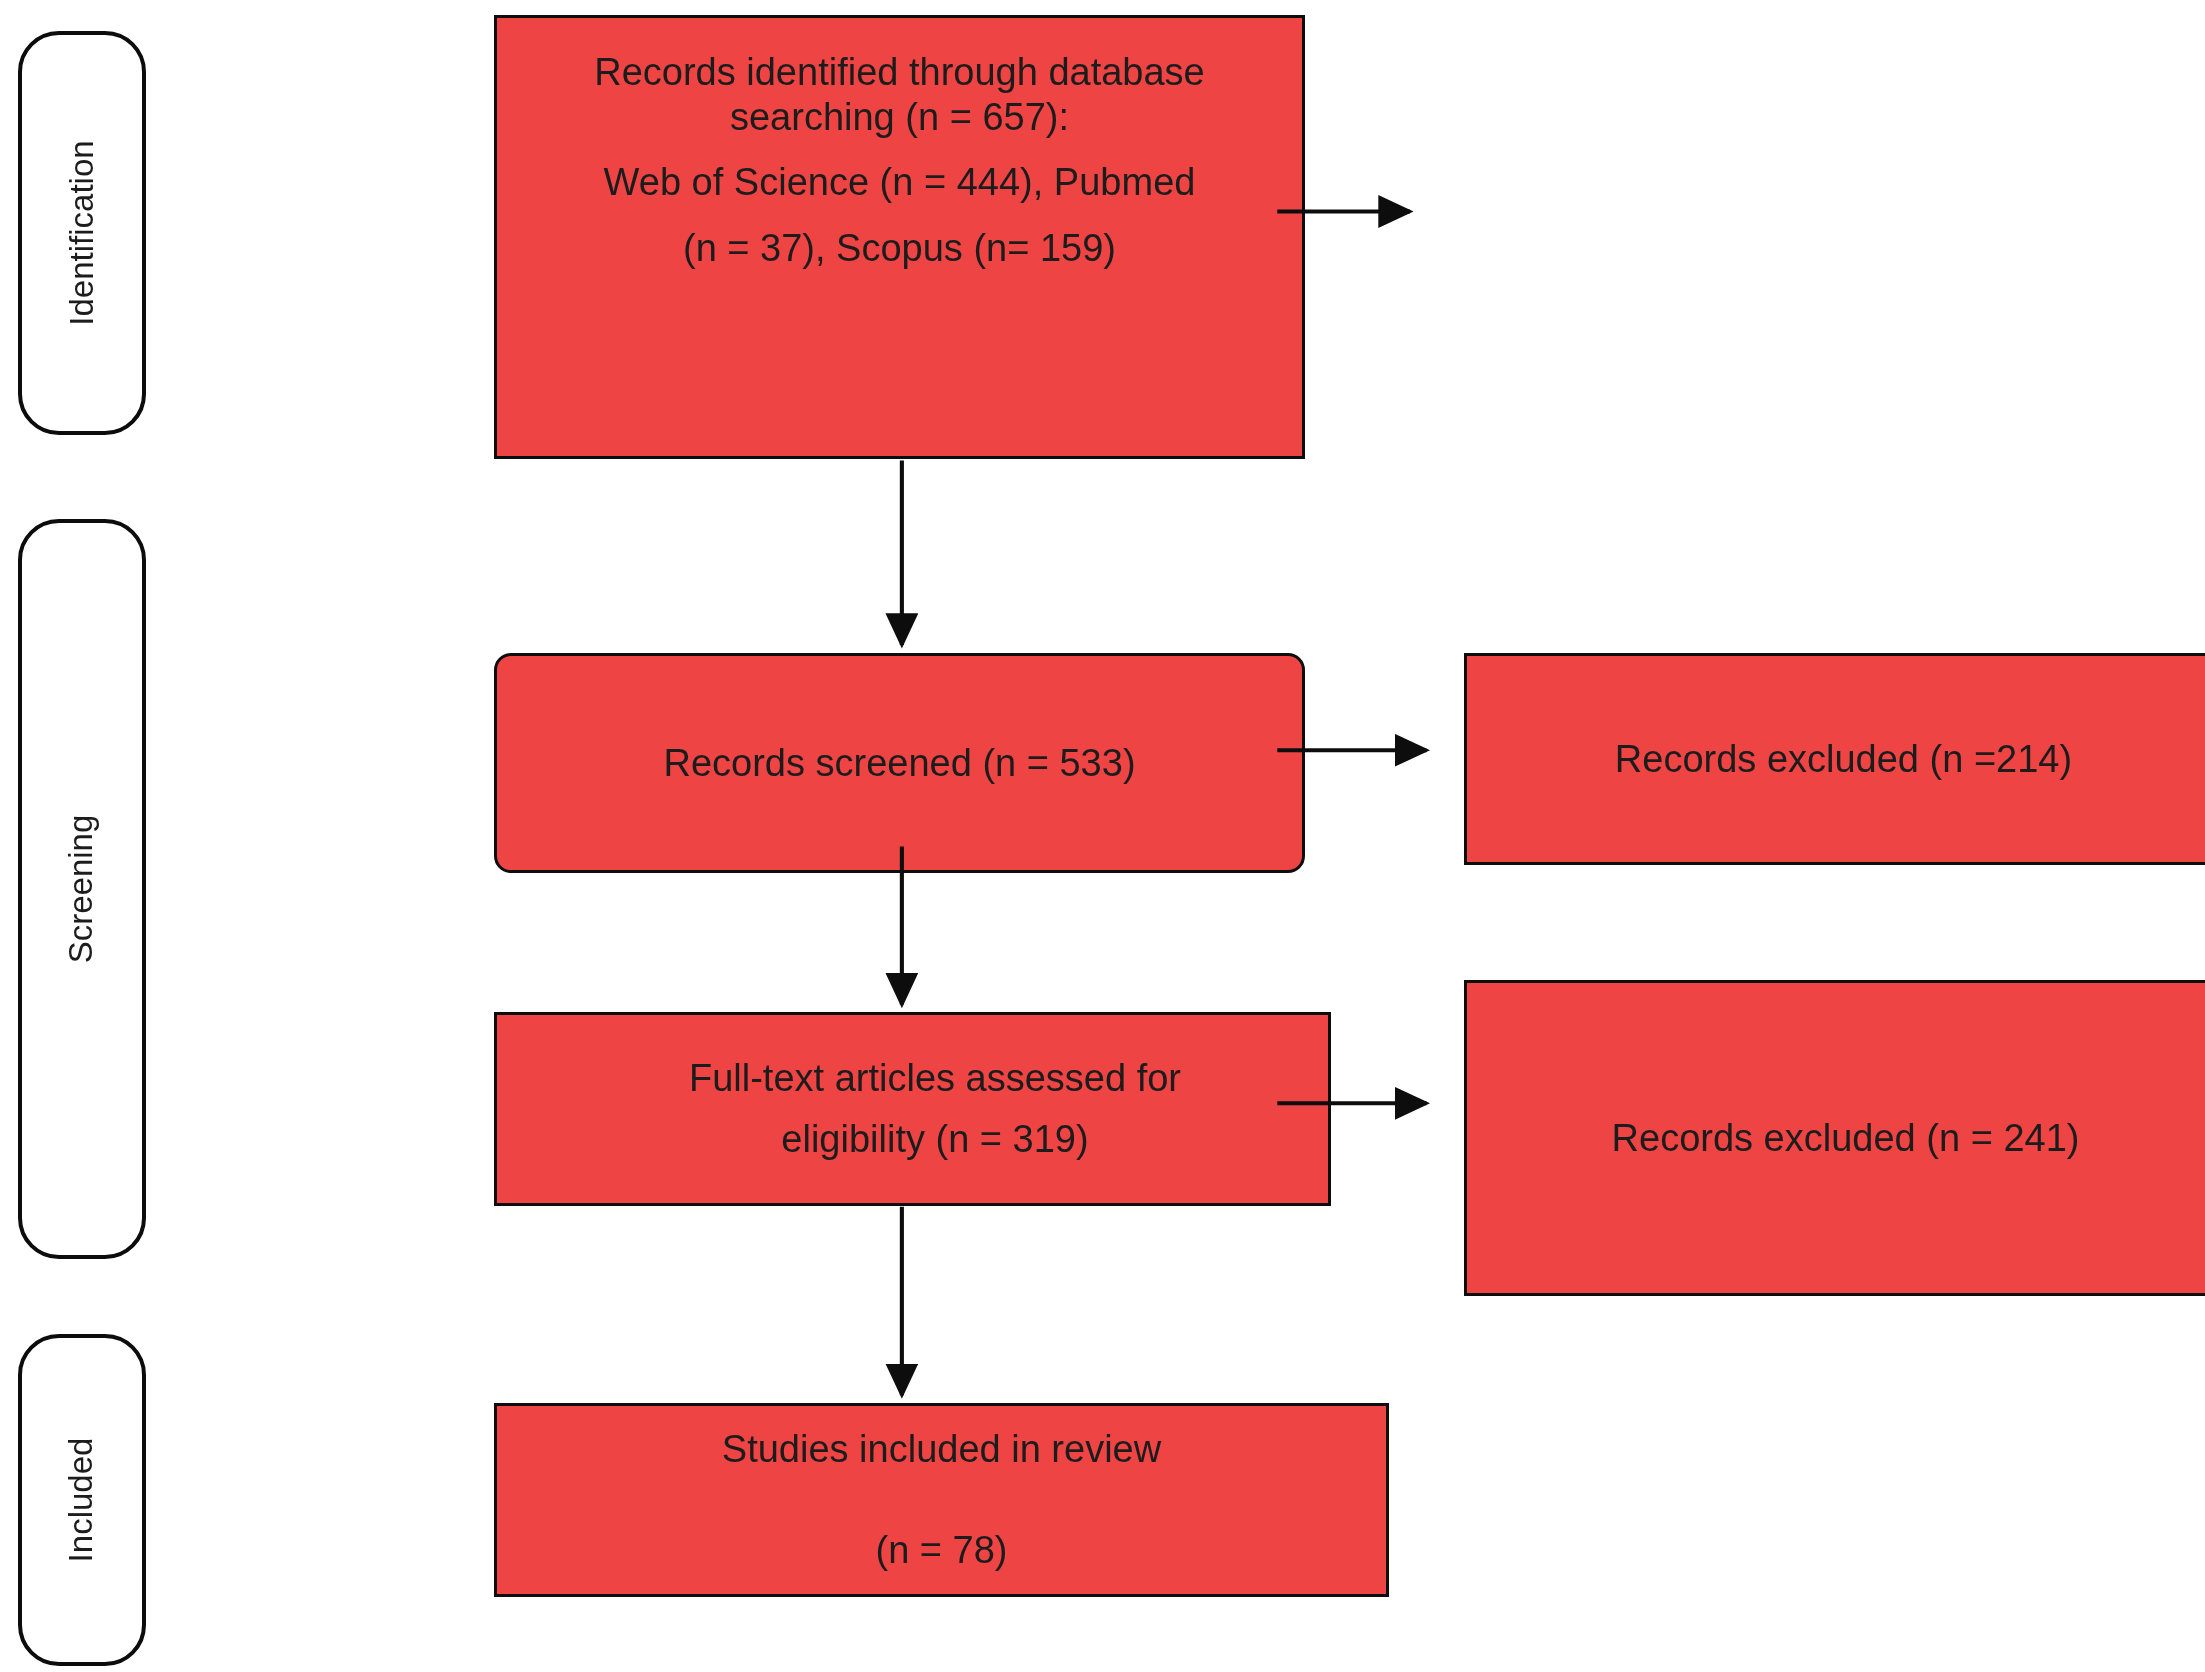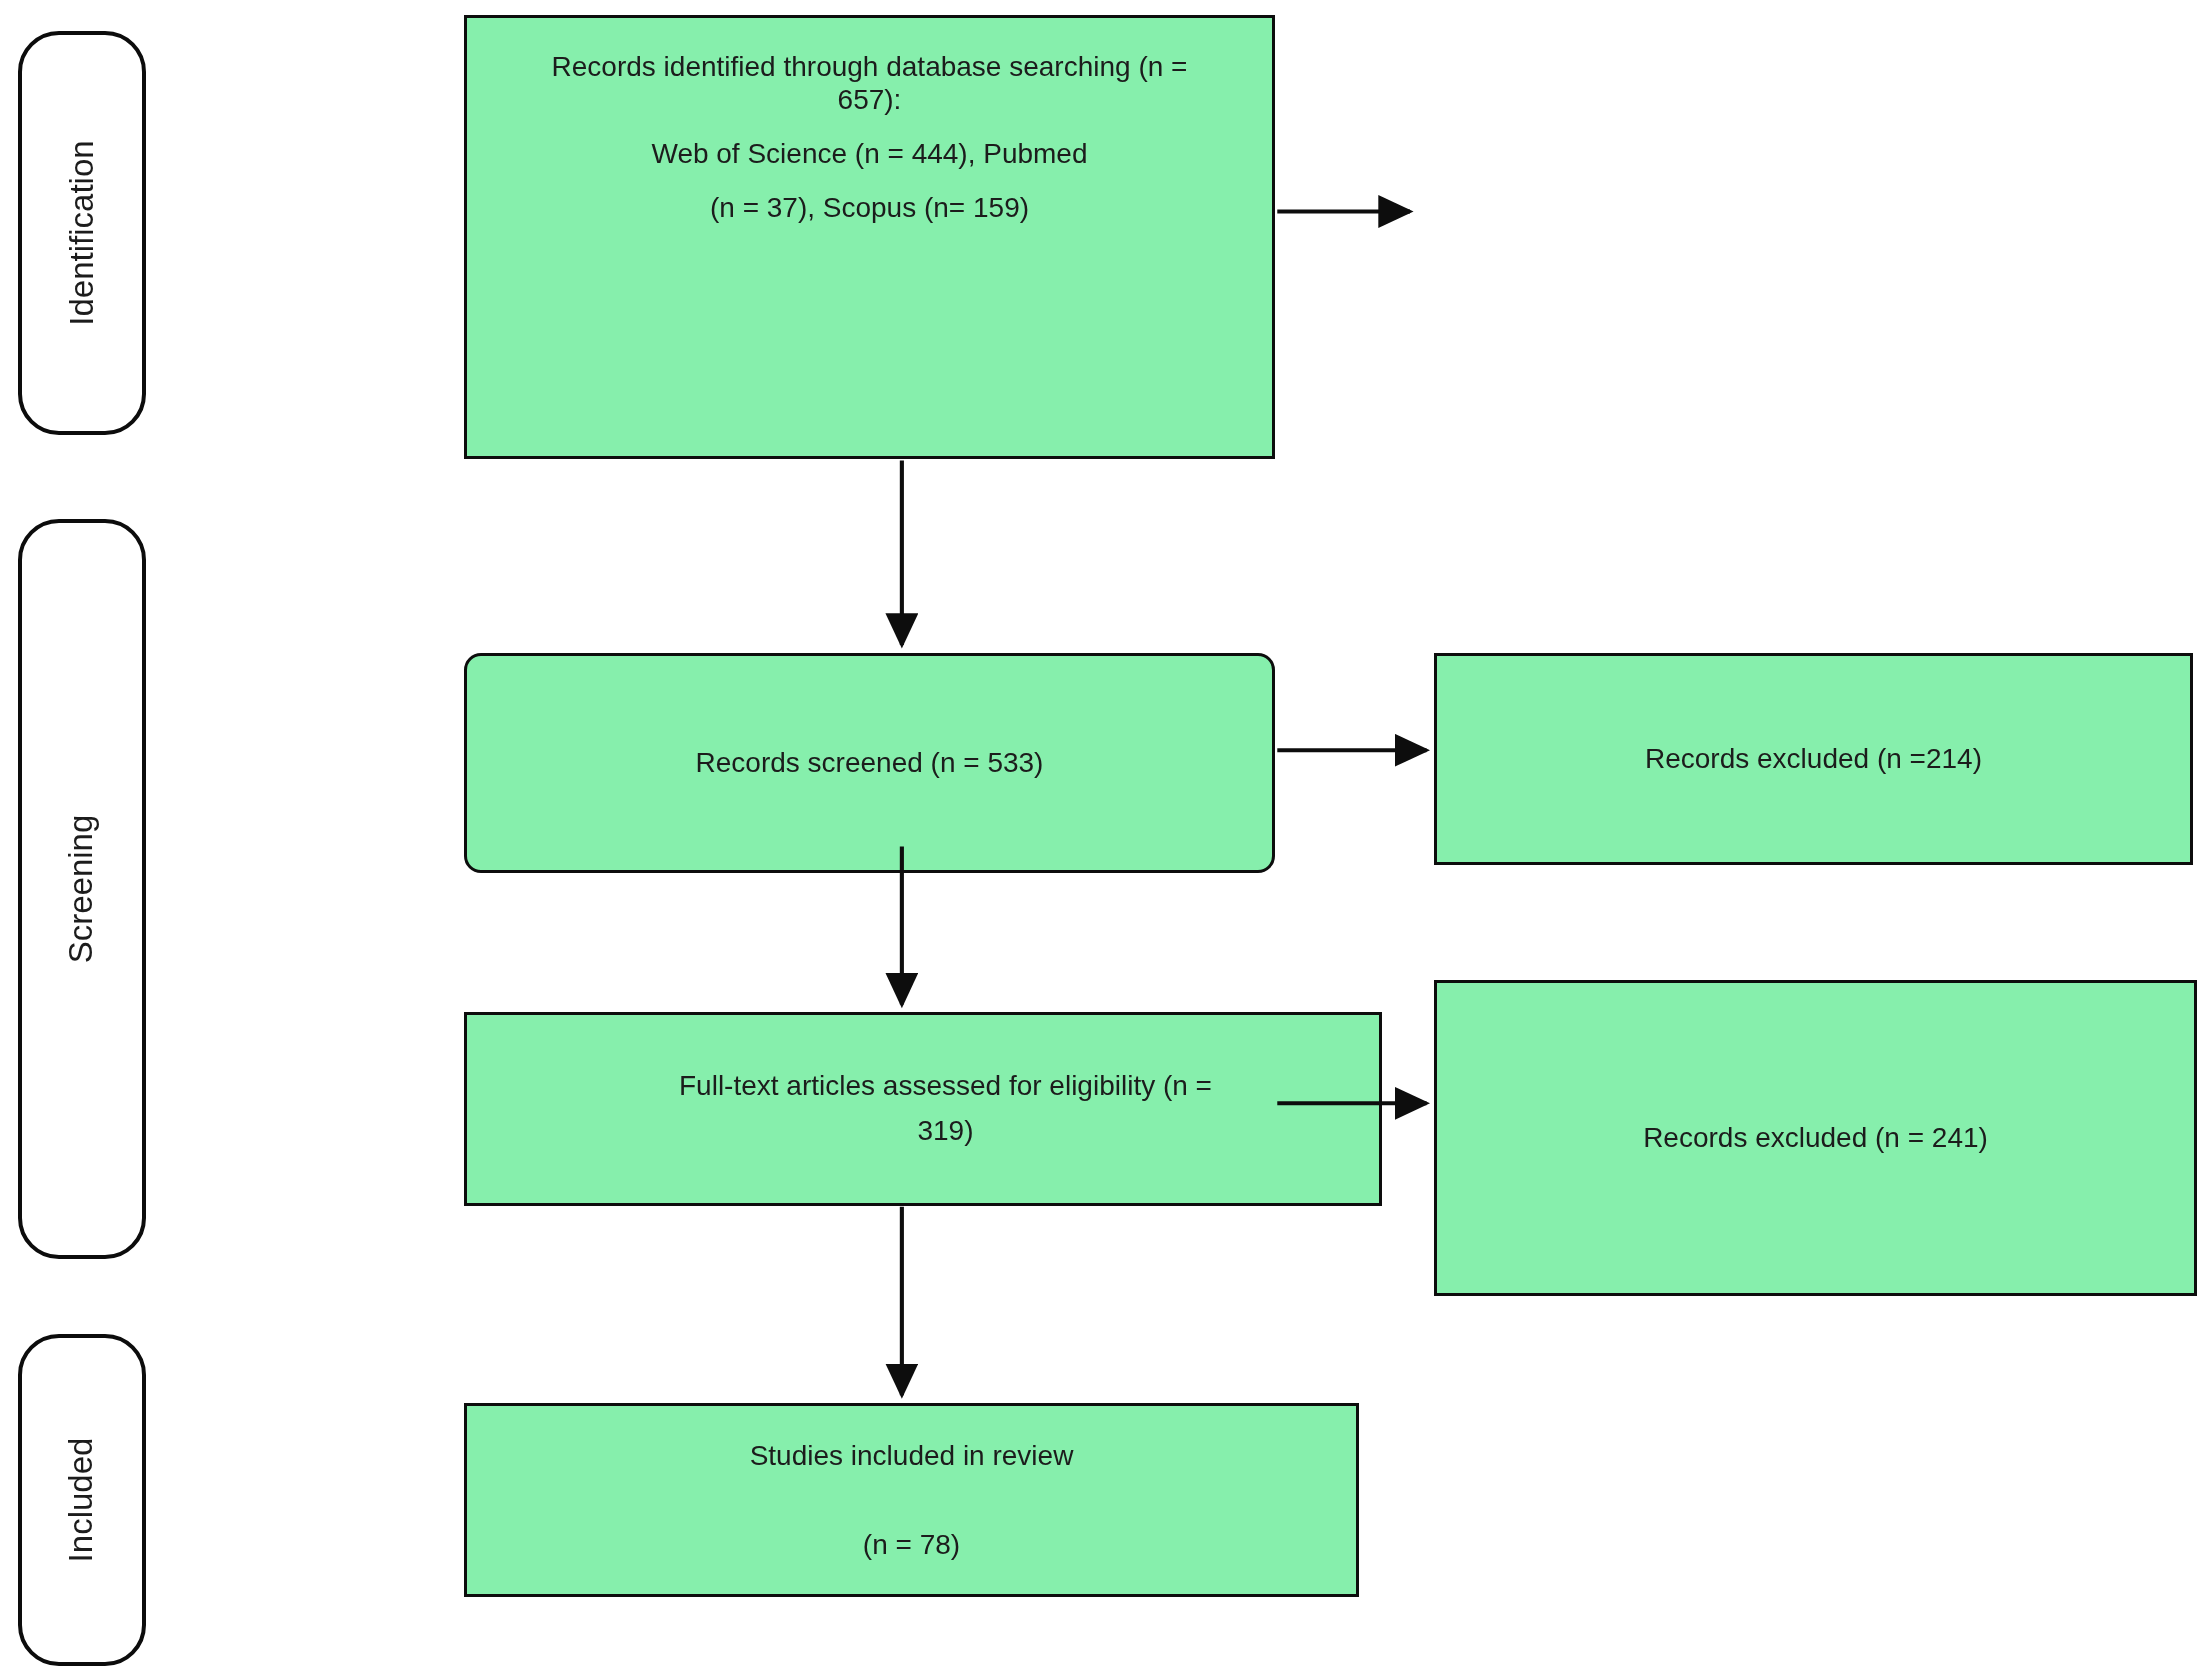--- a/index.html
+++ b/index.html
@@ -14,41 +14,42 @@
     height: 1672px;
     background: #ffffff;
     overflow: hidden;
     color: #1c1c1c;
   }
   
   .box {
     position: absolute;
     box-sizing: border-box;
     border: 3.5px solid #0d0d0d;
-    background: #86efac;
+    background: #ef4444;
     display: flex;
     flex-direction: column;
     justify-content: center;
     align-items: center;
     text-align: center;
-    font-size: 28px;
+    font-size: 38px;
     line-height: 1.18;
     color: #1c1c1c;
+    margin-left: 30px;
   }
   .box p { margin: 0; }
 
   .box--identified   { left: 464px;  top: 14.7px;   width: 811px; height: 444px;
                        justify-content: flex-start; padding-top: 32px; }
   .box--identified p { margin-bottom: 21px; }
   .box--identified p:first-child { max-width: 682px; }
 
   .box--duplicates   { left: 1417px; top: 81px;  width: 782px; height: 244px; gap: 56px; }
   .box--screened     { left: 464px;  top: 653px; width: 811px; height: 220px; border-radius: 17px; }
   .box--excl-screen  { left: 1434px; top: 653px; width: 759px; height: 212px; }
-  .box--fulltext     { left: 464px;  top: 1012px; width: 918px; height: 194px; padding-left: 45px; }
+  .box--fulltext     { left: 464px;  top: 1012px; width: 837px; height: 194px; padding-left: 45px; }
   .box--fulltext p   { max-width: 593px; line-height: 1.6; }
   .box--excl-full    { left: 1434px; top: 980px; width: 763px; height: 316px; }
   .box--included     { left: 464px;  top: 1403px; width: 895px; height: 194px; gap: 56px; }
 
   
   .stage {
     position: absolute;
     box-sizing: border-box;
     left: 17.6px;
     width: 128px;

